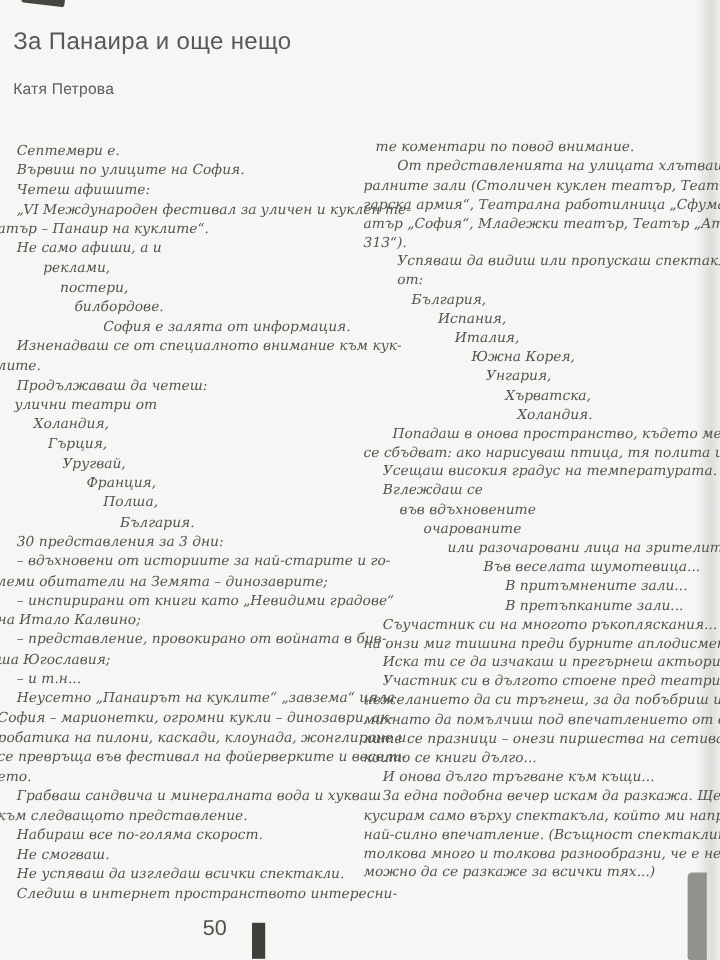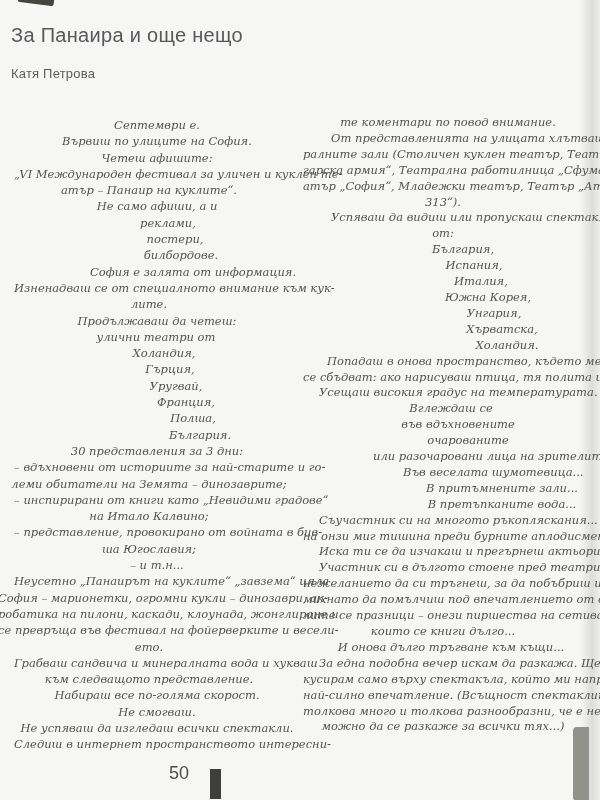--- a/index.html
+++ b/index.html
@@ -1,20 +1,19 @@
 <!DOCTYPE html>
 <html><head>
 <meta charset="utf-8">
 <style>
   html,body{margin:0;padding:0;background:#e9e9e7;}
   .page{
     position:relative;width:600px;height:800px;margin:0 auto;
     background:#f6f6f4;overflow:hidden;
     font-family:"DejaVu Serif",serif;
-    text-align:center;
   }
   .corner-mark{
     position:absolute;left:18px;top:-4px;width:36px;height:8px;
     background:#45453f;transform:rotate(7deg);border-radius:2px;
   }
   .title{
     position:absolute;left:11px;top:24px;margin:0;
     font-family:"Liberation Sans",sans-serif;
     font-size:20px;font-weight:400;letter-spacing:.3px;color:#58585a;
   }
@@ -99,38 +98,38 @@
       <div class="tl" style="padding-left: 16px;">Следиш в интернет пространството интересни-</div>
     </div>
   <div class="col col-right" id="col-right">
       <div class="tl" style="padding-left: 10px;">те коментари по повод внимание.</div>
       <div class="tl" style="padding-left: 28px;">От представленията на улицата хлътваш в теат-</div>
       <div class="tl" style="padding-left: 0px;">ралните зали (Столичен куклен театър, Театър „Бъл-</div>
       <div class="tl" style="padding-left: 0px;">гарска армия“, Театрална работилница „Сфумато“, Те-</div>
       <div class="tl" style="padding-left: 0px;">атър „София“, Младежки театър, Театър „Ателие</div>
       <div class="tl" style="padding-left: 0px;">313“).</div>
       <div class="tl" style="padding-left: 28px;">Успяваш да видиш или пропускаш спектаклите</div>
-      <div class="tl" style="padding-left: 0px;">от:</div>
+      <div class="tl" style="padding-left: 0px; margin-left: 28px;">от:</div>
       <div class="tl" style="padding-left: 40px;">България,</div>
       <div class="tl" style="padding-left: 62px;">Испания,</div>
       <div class="tl" style="padding-left: 76px;">Италия,</div>
       <div class="tl" style="padding-left: 90px;">Южна Корея,</div>
       <div class="tl" style="padding-left: 102px;">Унгария,</div>
       <div class="tl" style="padding-left: 118px;">Хърватска,</div>
       <div class="tl" style="padding-left: 128px;">Холандия.</div>
       <div class="tl" style="padding-left: 24px;">Попадаш в онова пространство, където мечтите</div>
       <div class="tl" style="padding-left: 0px;">се сбъдват: ако нарисуваш птица, тя полита и...</div>
       <div class="tl" style="padding-left: 16px;">Усещаш високия градус на температурата.</div>
       <div class="tl" style="padding-left: 16px;">Вглеждаш се</div>
       <div class="tl" style="padding-left: 30px;">във вдъхновените</div>
       <div class="tl" style="padding-left: 50px;">очарованите</div>
       <div class="tl" style="padding-left: 70px;">или разочаровани лица на зрителите...</div>
       <div class="tl" style="padding-left: 100px;">Във веселата шумотевица...</div>
       <div class="tl" style="padding-left: 118px;">В притъмнените зали...</div>
-      <div class="tl" style="padding-left: 118px;">В претъпканите вода...</div>
+      <div class="tl" style="padding-left: 118px;">В претъпканите зали...</div>
       <div class="tl" style="padding-left: 16px;">Съучастник си на многото ръкопляскания... не, не...</div>
       <div class="tl" style="padding-left: 0px;">на онзи миг тишина преди бурните аплодисменти...</div>
       <div class="tl" style="padding-left: 16px;">Иска ти се да изчакаш и прегърнеш актьорите...</div>
       <div class="tl" style="padding-left: 16px;">Участник си в дългото стоене пред театрите с</div>
       <div class="tl" style="padding-left: 0px;">нежеланието да си тръгнеш, за да побъбриш или ус-</div>
       <div class="tl" style="padding-left: 0px;">михнато да помълчиш под впечатлението от случи-</div>
       <div class="tl" style="padding-left: 0px;">лите се празници – онези пиршества на сетивата,</div>
       <div class="tl" style="padding-left: 0px;">които се книги дълго...</div>
       <div class="tl" style="padding-left: 16px;">И онова дълго тръгване към къщи...</div>
       <div class="tl" style="padding-left: 16px;">За една подобна вечер искам да разкажа. Ще се фо-</div>

